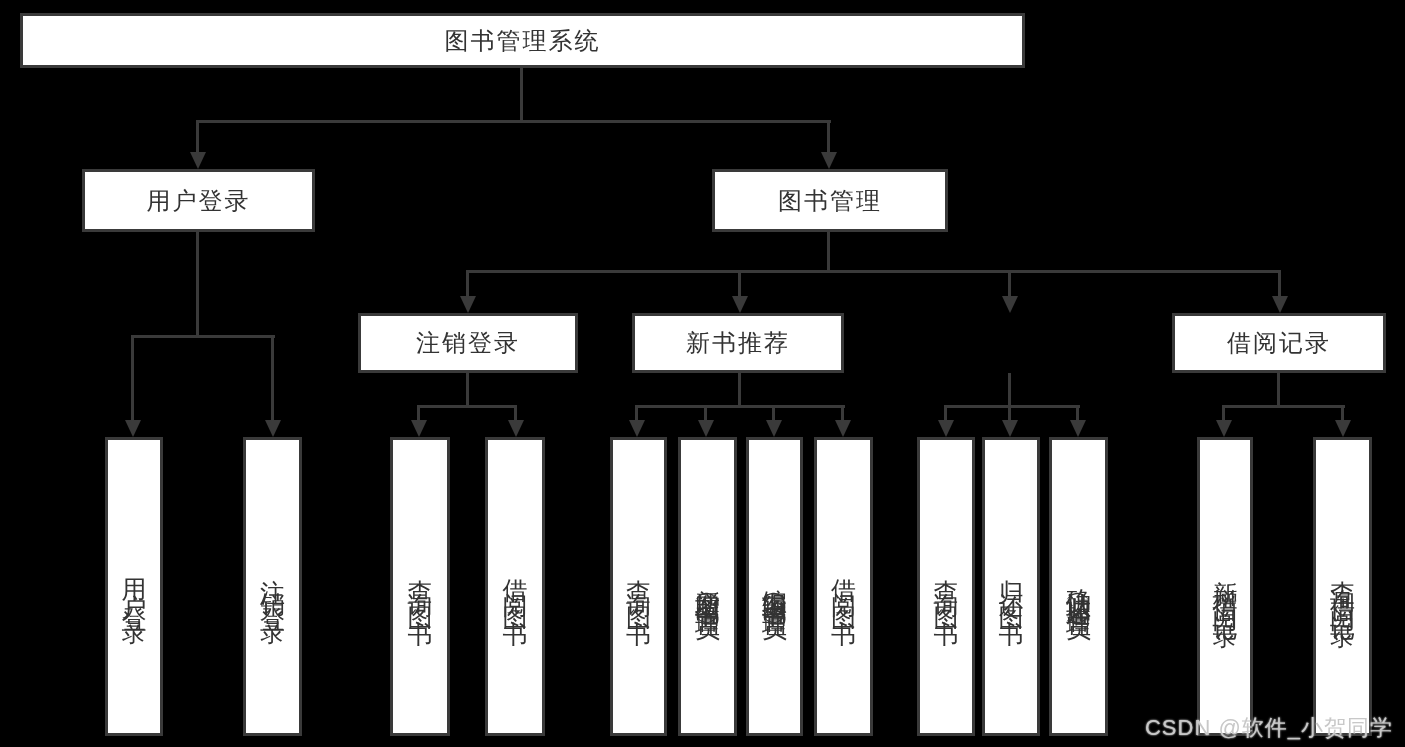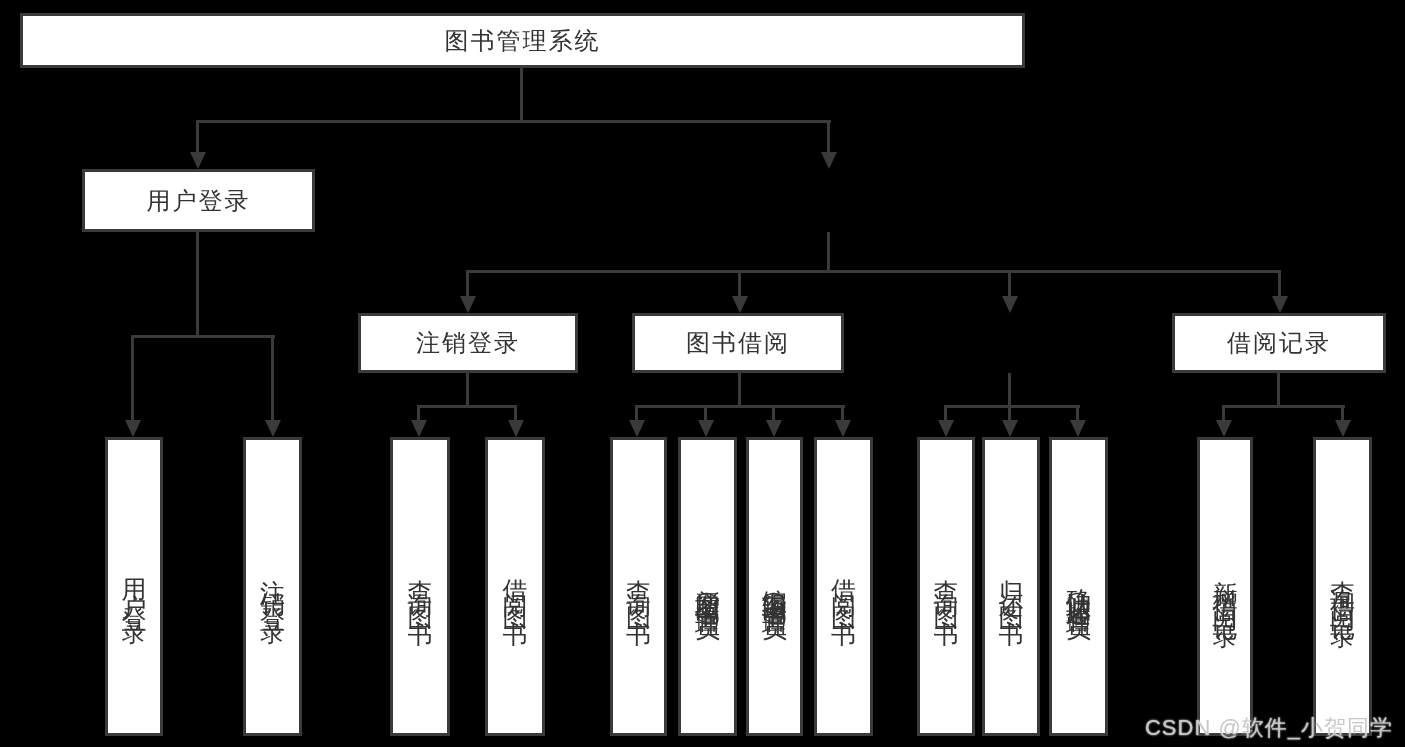--- a/index.html
+++ b/index.html
@@ -68,20 +68,23 @@
   <div class="lv" style="left:520px; top:68px; height:55px;"></div>
   <div class="lh" style="left:196px; top:120px; width:635px;"></div>
   <div class="lv" style="left:196px; top:120px; height:34px;"></div>
   <div class="arrow" style="left:190px; top:152px;"></div>
   <div class="lv" style="left:827px; top:120px; height:34px;"></div>
   <div class="arrow" style="left:821px; top:152px;"></div>
 
   <div class="box" style="left:82px; top:169px; width:233px; height:63px;">
     <span>用户登录</span>
   </div>
+  <div class="box" style="left:712px; top:169px; width:236px; height:63px;">
+    <span>图书管理</span>
+  </div>
 
   <div class="lv" style="left:196px; top:232px; height:106px;"></div>
   <div class="lh" style="left:131px; top:335px; width:144px;"></div>
   <div class="lv" style="left:131px; top:335px; height:87px;"></div>
   <div class="arrow" style="left:125px; top:420px;"></div>
   <div class="lv" style="left:271px; top:335px; height:87px;"></div>
   <div class="arrow" style="left:265px; top:420px;"></div>
 
   <div class="lv" style="left:827px; top:232px; height:41px;"></div>
   <div class="lh" style="left:466px; top:270px; width:815px;"></div>
@@ -91,21 +94,21 @@
   <div class="arrow" style="left:732px; top:296px;"></div>
   <div class="lv" style="left:1008px; top:270px; height:29px;"></div>
   <div class="arrow" style="left:1002px; top:296px;"></div>
   <div class="lv" style="left:1278px; top:270px; height:29px;"></div>
   <div class="arrow" style="left:1272px; top:296px;"></div>
 
   <div class="box" style="left:358px; top:313px; width:220px; height:60px;">
     <span>注销登录</span>
   </div>
   <div class="box" style="left:632px; top:313px; width:212px; height:60px;">
-    <span>图书借阅</span>
+    <span>新书推荐</span>
   </div>
   <div class="box" style="left:1172px; top:313px; width:214px; height:60px;">
     <span>借阅记录</span>
   </div>
 
   <div class="lv" style="left:466px; top:373px; height:35px;"></div>
   <div class="lh" style="left:417px; top:405px; width:100px;"></div>
   <div class="lv" style="left:417px; top:405px; height:18px;"></div>
   <div class="arrow" style="left:411px; top:420px;"></div>
   <div class="lv" style="left:514px; top:405px; height:18px;"></div>

